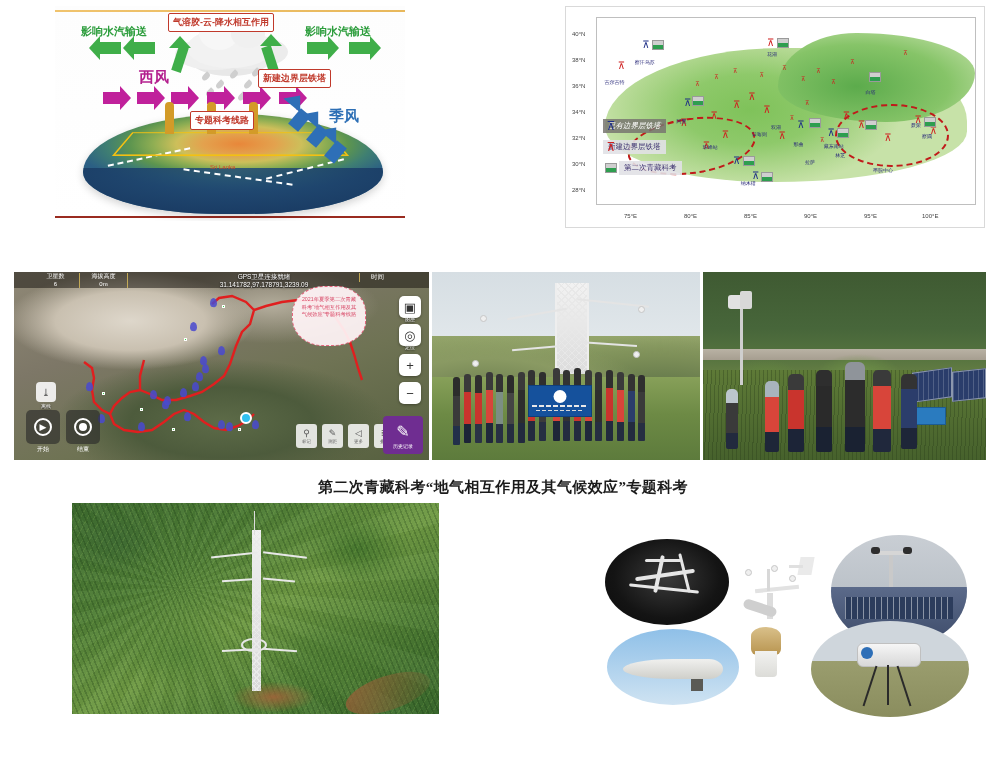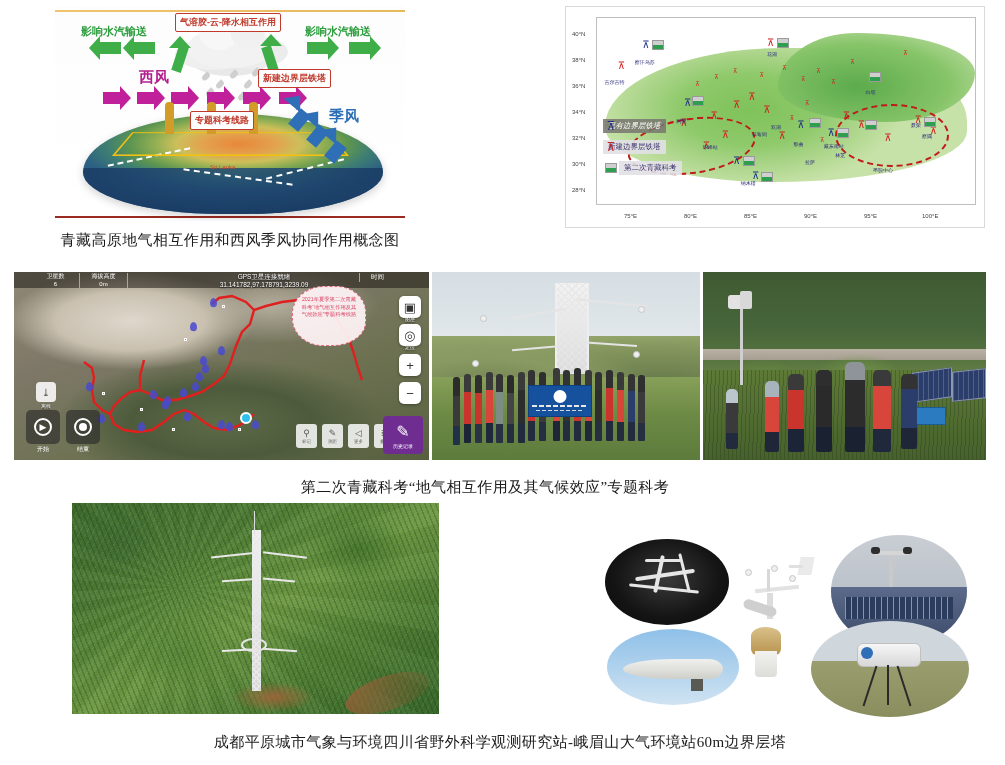--- a/index.html
+++ b/index.html
@@ -344,31 +344,30 @@
     <div class="arrow-o" style="position:absolute;left:152px;top:96px;width:9px;height:32px;background:#d39b28;border-radius:4px 4px 0 0;"></div>
     <div class="arrow-o" style="position:absolute;left:194px;top:96px;width:9px;height:32px;background:#d39b28;border-radius:4px 4px 0 0;"></div>
 
     <div class="arrow-b" style="left:238px;top:104px;width:13px;height:20px;transform:rotate(40deg);"></div>
     <div class="arr-head" style="left:230px;top:88px;border-left:11px solid transparent;border-right:11px solid transparent;border-bottom:13px solid #2e6fb7;transform:rotate(40deg);"></div>
     <div class="arrow-b" style="left:256px;top:120px;width:13px;height:20px;transform:rotate(40deg);"></div>
     <div class="arr-head" style="left:248px;top:104px;border-left:11px solid transparent;border-right:11px solid transparent;border-bottom:13px solid #2e6fb7;transform:rotate(40deg);"></div>
     <div class="arrow-b" style="left:274px;top:136px;width:13px;height:20px;transform:rotate(40deg);"></div>
     <div class="arr-head" style="left:266px;top:120px;border-left:11px solid transparent;border-right:11px solid transparent;border-bottom:13px solid #2e6fb7;transform:rotate(40deg);"></div>
 
-    <div class="lbl-red" style="left:120px;top:7px;">气溶胶-云-降水相互作用</div>
+    <div class="lbl-red" style="left:113px;top:7px;">气溶胶-云-降水相互作用</div>
     <div class="lbl-green" style="left:26px;top:18px;">影响水汽输送</div>
     <div class="lbl-green" style="left:250px;top:18px;">影响水汽输送</div>
     <div class="lbl-purple" style="left:84px;top:62px;">西风</div>
     <div class="lbl-blue" style="left:274px;top:101px;">季风</div>
     <div class="lbl-red" style="left:203px;top:63px;">新建边界层铁塔</div>
     <div class="lbl-red" style="left:135px;top:105px;">专题科考线路</div>
     <div style="position:absolute;left:155px;top:158px;font-size:6px;color:#d04a2a;font-family:'Liberation Sans',sans-serif;">Sri Lanka</div>
   </div>
 
-  <div class="caption" style="left:55px;top:231px;width:350px;">青藏高原地气相互作用和西风季风协同作用概念图</div>
 
   <div id="panel-map">
     <div class="plot">
       <div class="plateau"></div>
       <div class="plateau2"></div>
 
       <div class="ellipse-dash" style="left:8%;top:54%;width:34%;height:30%;transform:rotate(-8deg);"></div>
       <div class="ellipse-dash" style="left:63%;top:46%;width:30%;height:34%;"></div>
 
       <div class="tower-red" style="left:5.5%;top:23%;">⊼</div>
@@ -624,21 +623,21 @@
 
     <div class="person" style="left:22%;top:58%;height:38%;width:14px;background:linear-gradient(#a8b4bd 0 22%,#d8453a 22% 72%,#1e2638 72%);border-radius:5px 5px 2px 2px;"></div>
     <div class="person" style="left:30%;top:54%;height:42%;width:16px;background:linear-gradient(#3a3a3a 0 20%,#c9342d 20% 70%,#1c2437 70%);border-radius:5px 5px 2px 2px;"></div>
     <div class="person" style="left:40%;top:52%;height:44%;width:16px;background:linear-gradient(#2e2e2e 0 20%,#2a2a2a 20% 70%,#1a2232 70%);border-radius:5px 5px 2px 2px;"></div>
     <div class="person" style="left:50%;top:48%;height:48%;width:20px;background:linear-gradient(#8f949a 0 20%,#2c2c2c 20% 72%,#1a2232 72%);border-radius:6px 6px 2px 2px;"></div>
     <div class="person" style="left:60%;top:52%;height:44%;width:18px;background:linear-gradient(#3a3a3a 0 20%,#d8453a 20% 72%,#20283c 72%);border-radius:5px 5px 2px 2px;"></div>
     <div class="person" style="left:70%;top:54%;height:40%;width:16px;background:linear-gradient(#333 0 20%,#2b3d6b 20% 72%,#1e2638 72%);border-radius:5px 5px 2px 2px;"></div>
     <div class="person" style="left:8%;top:62%;height:32%;width:12px;background:linear-gradient(#bcc6cd 0 24%,#3a3a3a 24% 74%,#222a3e 74%);border-radius:5px 5px 2px 2px;"></div>
   </div>
 
-  <div class="caption" style="left:285px;top:478px;width:400px;">第二次青藏科考“地气相互作用及其气候效应”专题科考</div>
+  <div class="caption" style="left:303px;top:478px;width:400px;font-weight:bold;">第二次青藏科考“地气相互作用及其气候效应”专题科考</div>
 
   <div id="photo-forest" class="photo">
     <div class="canopy"></div>
     <div class="canopy-tex"></div>
     <div class="dirt"></div>
     <div class="dirt2"></div>
     <div class="forest-tower"></div>
     <div class="fboom" style="left:38%;top:24%;width:46px;transform:rotate(-6deg);"></div>
     <div class="fboom" style="left:52%;top:24%;width:44px;transform:rotate(7deg);"></div>
     <div class="fboom" style="left:41%;top:36%;width:36px;transform:rotate(-4deg);"></div>
@@ -694,15 +693,14 @@
 
     <div class="ov ov-grass" style="left:226px;top:88px;width:158px;height:96px;">
       <div class="lidar" style="left:46px;top:22px;"></div>
       <div style="position:absolute;left:50px;top:26px;width:12px;height:12px;border-radius:50%;background:#2e6fb7;"></div>
       <div class="tripod-leg" style="left:58px;top:44px;height:42px;transform:rotate(18deg);"></div>
       <div class="tripod-leg" style="left:92px;top:44px;height:42px;transform:rotate(-18deg);"></div>
       <div class="tripod-leg" style="left:76px;top:44px;height:40px;"></div>
     </div>
   </div>
 
-  <div class="caption" style="left:185px;top:733px;width:630px;">成都平原城市气象与环境四川省野外科学观测研究站-峨眉山大气环境站60m边界层塔</div>
 
 </div>
 
 </body></html>

